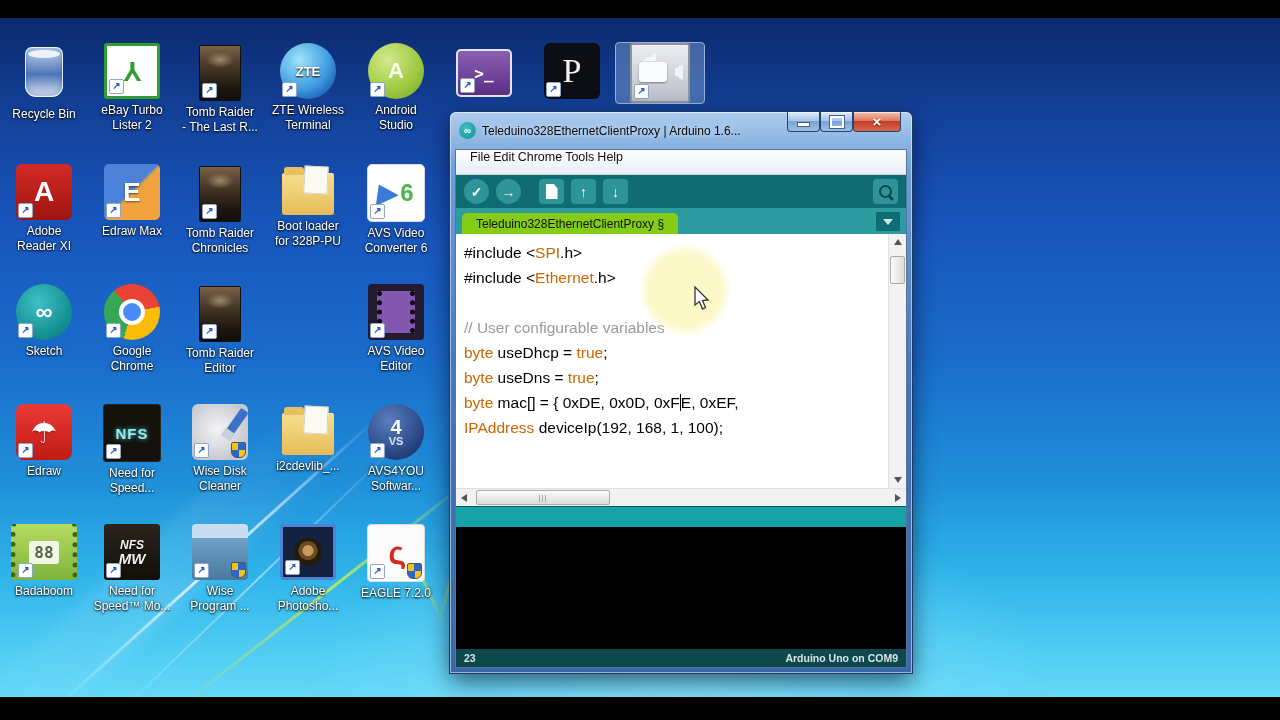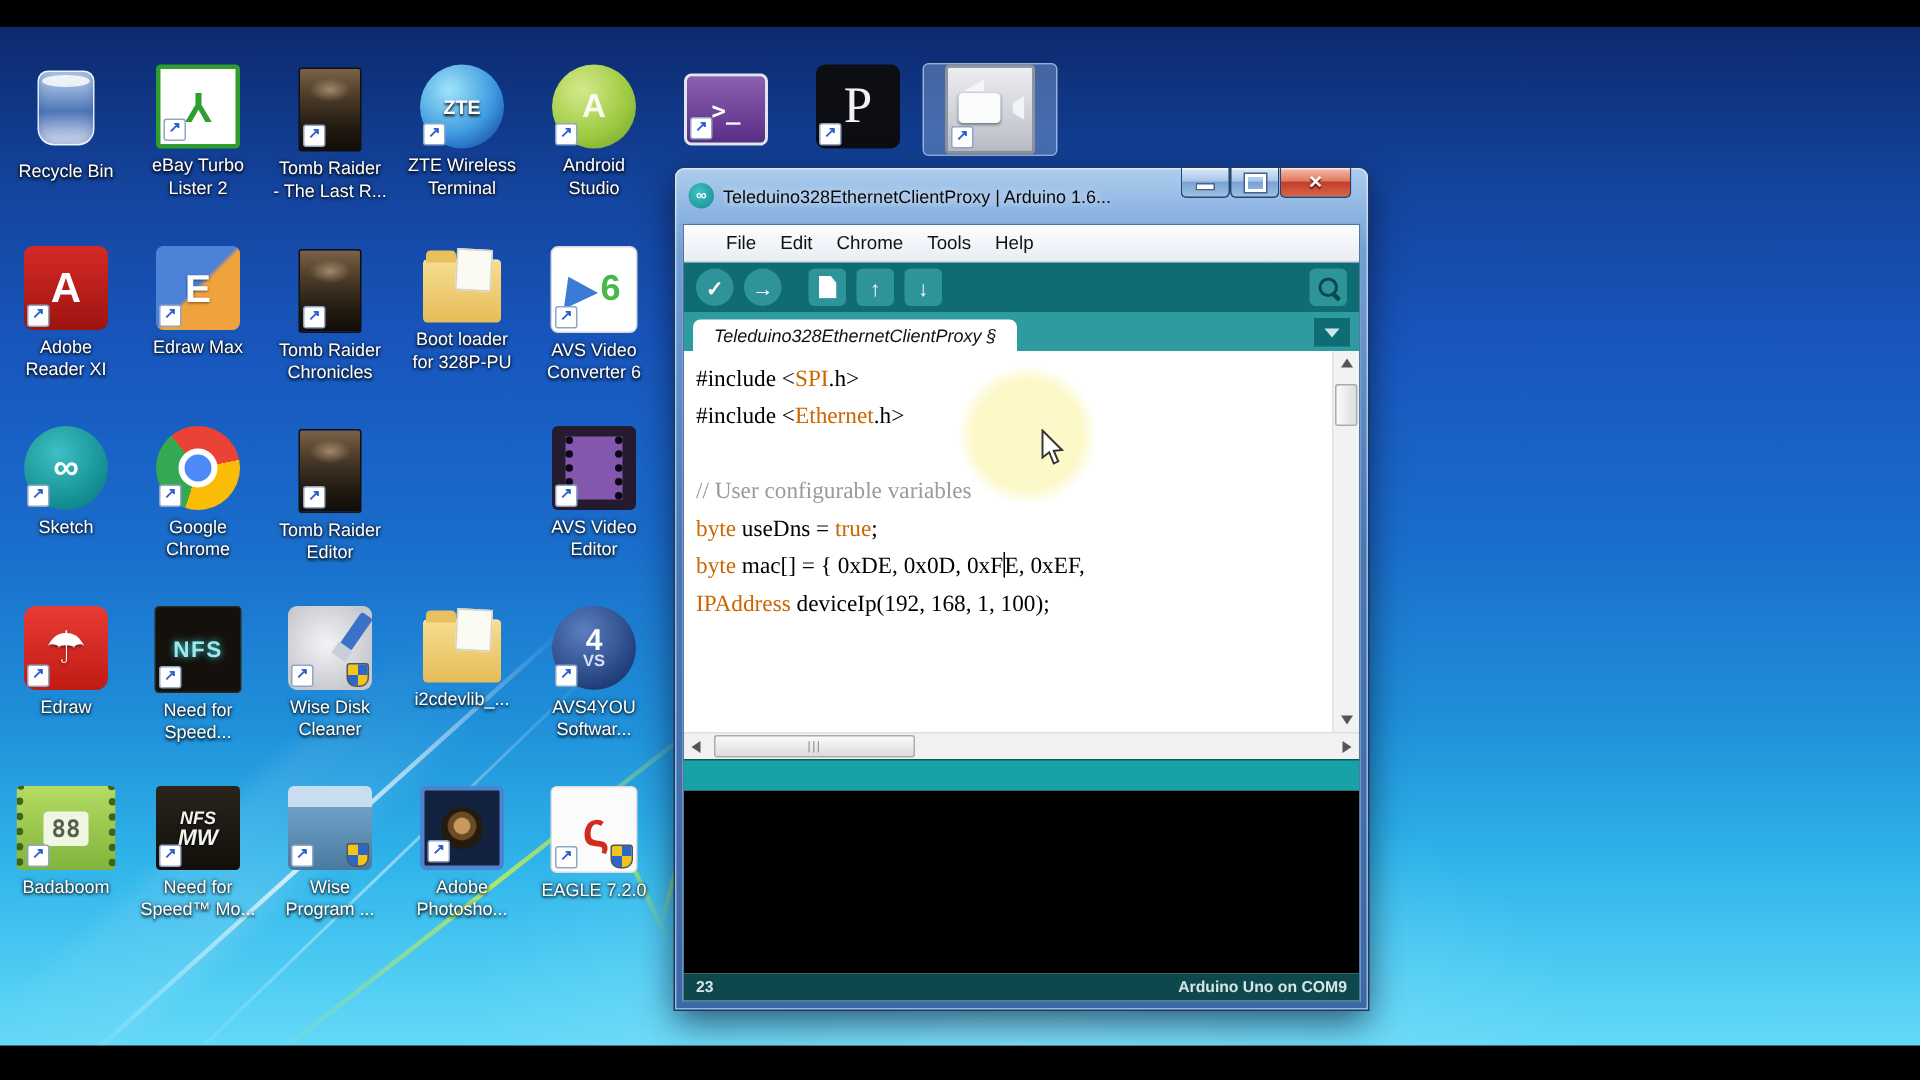--- a/index.html
+++ b/index.html
@@ -134,39 +134,39 @@
   .capbtns{position:absolute;right:6px;top:0;display:flex;}
   .cap{height:19px;border:1px solid #24466E;border-top:none;display:flex;align-items:center;
     justify-content:center;border-radius:0 0 4px 4px;box-shadow:inset 0 1px 0 rgba(255,255,255,.6);}
   .cap.bmin,.cap.bmax{width:31px;background:linear-gradient(180deg,#DCEAFB,#A9C5E9 45%,#7AA2D2 50%,#9CC0E4);}
   .bmin span{width:11px;height:3px;background:#fff;border:1px solid #44618C;margin-top:6px;}
   .bmax span{width:10px;height:8px;border:2px solid #fff;outline:1px solid #44618C;background:transparent;}
   .cap.bclose{width:46px;background:linear-gradient(180deg,#F4C0B2,#E07A5C 45%,#C23E28 50%,#D8674A);}
   .bclose span{color:#fff;font-weight:bold;font-size:15px;line-height:15px;text-shadow:0 1px 1px #5A1008;}
   .client{background:#fff;height:calc(100% - 37px);display:flex;flex-direction:column;
     border:1px solid #55749E;box-sizing:border-box;}
-  .menubar{height:24px;flex:none;display:flex;align-items:center;gap:16px;padding:0 28px;
+  .menubar{height:24px;flex:none;display:flex;gap:3px;padding:0 14px;
     background:linear-gradient(180deg,#FCFDFE,#E9EEF5);border-bottom:1px solid #C9D1DD;font-size:12.5px;color:#111;}
   .toolbar{height:33px;flex:none;background:#0E6C72;display:flex;align-items:center;gap:7px;padding:0 8px;}
   .tbtn{width:25px;height:25px;background:#2E9499;color:#fff;display:flex;align-items:center;
     justify-content:center;font-weight:bold;font-size:14px;flex:none;}
   .round{border-radius:50%;}
   .sq{border-radius:4px;}
   .page{width:12px;height:15px;background:#fff;clip-path:polygon(0 0,70% 0,100% 30%,100% 100%,0 100%);}
   .mag{width:9px;height:9px;border:2px solid #0A4A4E;border-radius:50%;position:relative;}
   .mag::after{content:"";position:absolute;width:3px;height:7px;background:#0A4A4E;left:8px;top:7px;
     transform:rotate(-45deg);border-radius:1px;}
   .tabstrip{height:26px;flex:none;background:#2E9BA1;display:flex;align-items:flex-end;padding:0 6px;}
-  .tab{background:#ffffff;border-radius:5px 5px 0 0;padding:4px 14px 3px;font-size:12px;color:#111;font-style:italic;}
+  .tab{background:#84cc16;border-radius:5px 5px 0 0;padding:4px 14px 3px;font-size:12px;color:#111;}
   .tabdrop{margin-left:auto;margin-bottom:3px;width:24px;height:19px;background:#0E6C72;
     display:flex;align-items:center;justify-content:center;}
   .tri-down{width:0;height:0;border-left:5px solid transparent;border-right:5px solid transparent;
     border-top:6px solid #CDE8EA;}
   .editor{flex:1;position:relative;background:#fff;overflow:hidden;
-    font-family:Liberation Serif, serif;font-size:15.5px;color:#000;padding:6px 20px 0 8px;}
+    font-family:Liberation Sans, sans-serif;font-size:15.5px;color:#000;padding:6px 20px 0 8px;}
   .cl{min-height:25px;line-height:25px;white-space:pre;}
   .cl .k{color:#CC6600;}
   .cl .c{color:#9A9A9A;}
   .caret{display:inline-block;width:0;height:17px;border-left:1.5px solid #000;vertical-align:-3px;}
   .vscroll{position:absolute;right:0;top:0;bottom:0;width:17px;background:#F2F2F3;border-left:1px solid #E0E0E0;}
   .varr{position:absolute;left:0;right:0;height:16px;display:flex;align-items:center;justify-content:center;}
   .varr.up{top:0;} .varr.dn{bottom:0;}
   .tri-u{width:0;height:0;border-left:4px solid transparent;border-right:4px solid transparent;
     border-bottom:6px solid #555;}
   .tri-d{width:0;height:0;border-left:4px solid transparent;border-right:4px solid transparent;
@@ -502,20 +502,21 @@
             </div>
           <div class="vthumb"></div>
           <div class="varr dn">
               <span class="tri-d"></span>
             </div>
         </div>
       <div class="cl"><span>#include &lt;</span><span class="k">SPI</span><span>.h&gt;</span></div>
           <div class="cl"><span>#include &lt;</span><span class="k">Ethernet</span><span>.h&gt;</span></div>
           <div class="cl"></div>
           <div class="cl"><span class="c">// User configurable variables</span></div>
+          <div class="cl"><span class="k">byte</span><span> useDhcp = </span><span class="k">true</span><span>;</span></div>
           <div class="cl"><span class="k">byte</span><span> useDns = </span><span class="k">true</span><span>;</span></div>
           <div class="cl"><span class="k">byte</span><span> mac[] = { 0xDE, 0x0D, 0xF</span><span class="caret"></span><span>E, 0xEF,</span></div>
           <div class="cl"><span class="k">IPAddress</span><span> deviceIp(192, 168, 1, 100);</span></div>
         </div>
       <div class="hscroll">
         <div class="harr l">
             <span class="tri-l"></span>
           </div>
         <div class="hthumb">|||</div>
         <div class="harr r">

